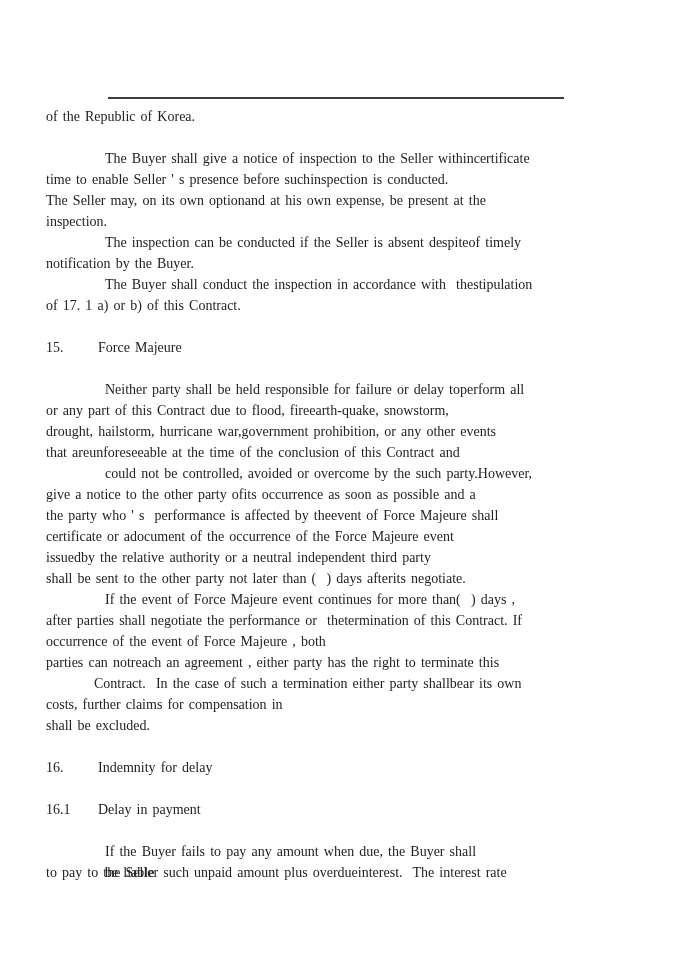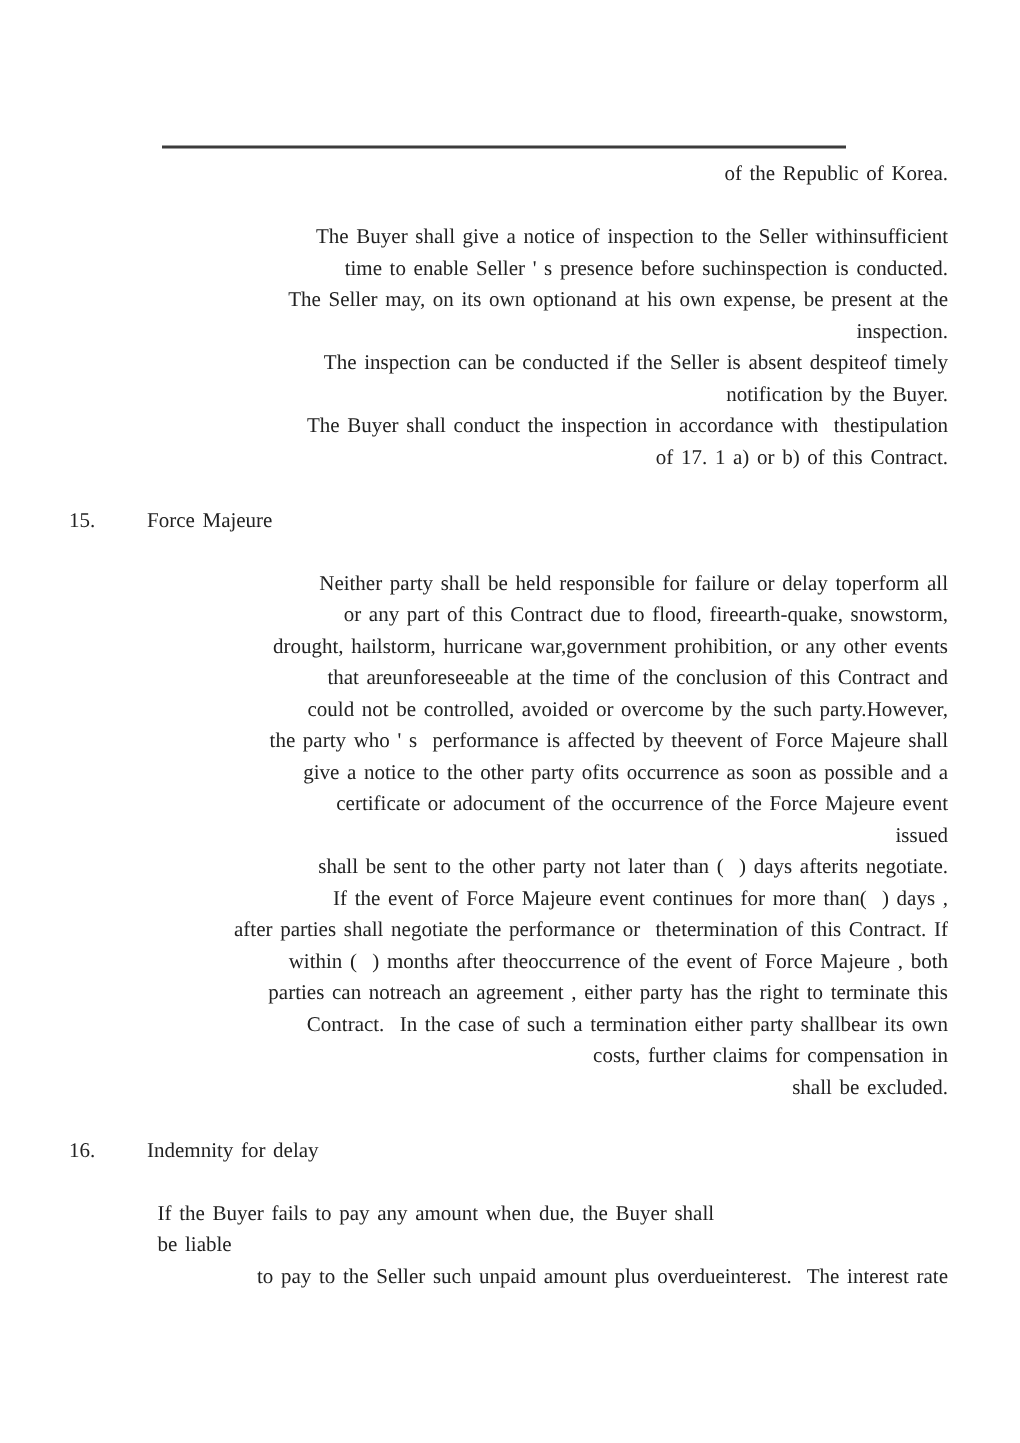--- a/index.html
+++ b/index.html
@@ -27,21 +27,21 @@
   #text-column {
     position: absolute;
     left: 46px;
     top: 106px;
     width: 586px;
     font-size: 14px;
     word-spacing: 1.6px;
   }
   .line {
     display: flex;
-    justify-content: flex-end;
+    justify-content: flex-start;
     height: 21px;
     line-height: 21px;
     white-space: pre;
   }
   .line.heading {
     justify-content: flex-start;
     align-items: flex-end;
   }
   .hnum {
     display: inline-block;
@@ -52,48 +52,49 @@
   }
 </style>
 </head>
 <body>
 
 <div id="page">
   <div id="header-rule"></div>
   <div id="text-column">
       <div class="line"><span class="seg">of the Republic of Korea.</span></div>
       <div class="line"><span class="seg"></span></div>
-      <div class="line" style="padding-left: 59px;"><span class="seg">The Buyer shall give a notice of inspection to the Seller within</span><span class="seg">sufficient</span></div>
+      <div class="line" style="padding-left: 59px;"><span class="seg">The Buyer shall give a notice of inspection to the Seller within</span><span class="seg">certificate</span></div>
       <div class="line"><span class="seg">time to enable Seller ' s presence before such</span><span class="seg">inspection is conducted.</span></div>
       <div class="line"><span class="seg">The Seller may, on its own option</span><span class="seg">and at his own expense, be present at the</span></div>
       <div class="line"><span class="seg">inspection.</span></div>
       <div class="line" style="padding-left: 59px;"><span class="seg">The inspection can be conducted if the Seller is absent despite</span><span class="seg">of timely</span></div>
       <div class="line"><span class="seg">notification by the Buyer.</span></div>
       <div class="line" style="padding-left: 59px;"><span class="seg">The Buyer shall conduct the inspection in accordance with  the</span><span class="seg">stipulation</span></div>
       <div class="line"><span class="seg">of 17. 1 a) or b) of this Contract.</span></div>
       <div class="line"><span class="seg"></span></div>
       <div class="line heading"><span class="hnum">15.</span><span class="seg">Force Majeure</span></div>
       <div class="line"><span class="seg"></span></div>
       <div class="line" style="padding-left: 59px;"><span class="seg">Neither party shall be held responsible for failure or delay to</span><span class="seg">perform all</span></div>
       <div class="line"><span class="seg">or any part of this Contract due to flood, fire</span><span class="seg">earth-quake, snowstorm,</span></div>
       <div class="line"><span class="seg">drought, hailstorm, hurricane war,</span><span class="seg">government prohibition, or any other events</span></div>
       <div class="line"><span class="seg">that are</span><span class="seg">unforeseeable at the time of the conclusion of this Contract and</span></div>
       <div class="line" style="padding-left: 59px;"><span class="seg">could not be controlled, avoided or overcome by the such party.</span><span class="seg">However,</span></div>
+      <div class="line"><span class="seg">give a notice to the other party of</span><span class="seg">its occurrence as soon as possible and a</span></div>
       <div class="line"><span class="seg">the party who ' s  performance is affected by the</span><span class="seg">event of Force Majeure shall</span></div>
-      <div class="line"><span class="seg">give a notice to the other party of</span><span class="seg">its occurrence as soon as possible and a</span></div>
       <div class="line"><span class="seg">certificate or a</span><span class="seg">document of the occurrence of the Force Majeure event</span></div>
-      <div class="line"><span class="seg">issued</span></div>
+      <div class="line"><span class="seg">issued</span><span class="seg">by the relative authority or a neutral independent third party</span></div>
       <div class="line"><span class="seg">shall be sent to the other party not later than (  ) days after</span><span class="seg">its negotiate.</span></div>
       <div class="line" style="padding-left: 59px;"><span class="seg">If the event of Force Majeure event continues for more than</span><span class="seg">(  ) days ,</span></div>
       <div class="line"><span class="seg">after parties shall negotiate the performance or  the</span><span class="seg">termination of this Contract. If</span></div>
-      <div class="line"><span class="seg">within (  ) months after the</span><span class="seg">occurrence of the event of Force Majeure , both</span></div>
+      <div class="line"><span class="seg">occurrence of the event of Force Majeure , both</span></div>
       <div class="line"><span class="seg">parties can not</span><span class="seg">reach an agreement , either party has the right to terminate this</span></div>
       <div class="line" style="padding-left: 48px;"><span class="seg">Contract.  In the case of such a termination either party shall</span><span class="seg">bear its own</span></div>
       <div class="line"><span class="seg">costs, further claims for compensation in</span></div>
       <div class="line"><span class="seg">shall be excluded.</span></div>
       <div class="line"><span class="seg"></span></div>
       <div class="line heading"><span class="hnum">16.</span><span class="seg">Indemnity for delay</span></div>
       <div class="line"><span class="seg"></span></div>
+      <div class="line heading"><span class="hnum">16.1</span><span class="seg">Delay in payment</span></div>
       <div class="line"><span class="seg"></span></div>
       <div class="line" style="padding-left: 59px; flex-direction: column;"><span class="seg">If the Buyer fails to pay any amount when due, the Buyer shall</span><span class="seg">be liable</span></div>
       <div class="line"><span class="seg">to pay to the Seller such unpaid amount plus overdue</span><span class="seg">interest.  The interest rate</span></div>
     </div>
 </div>
 
 </body></html>

